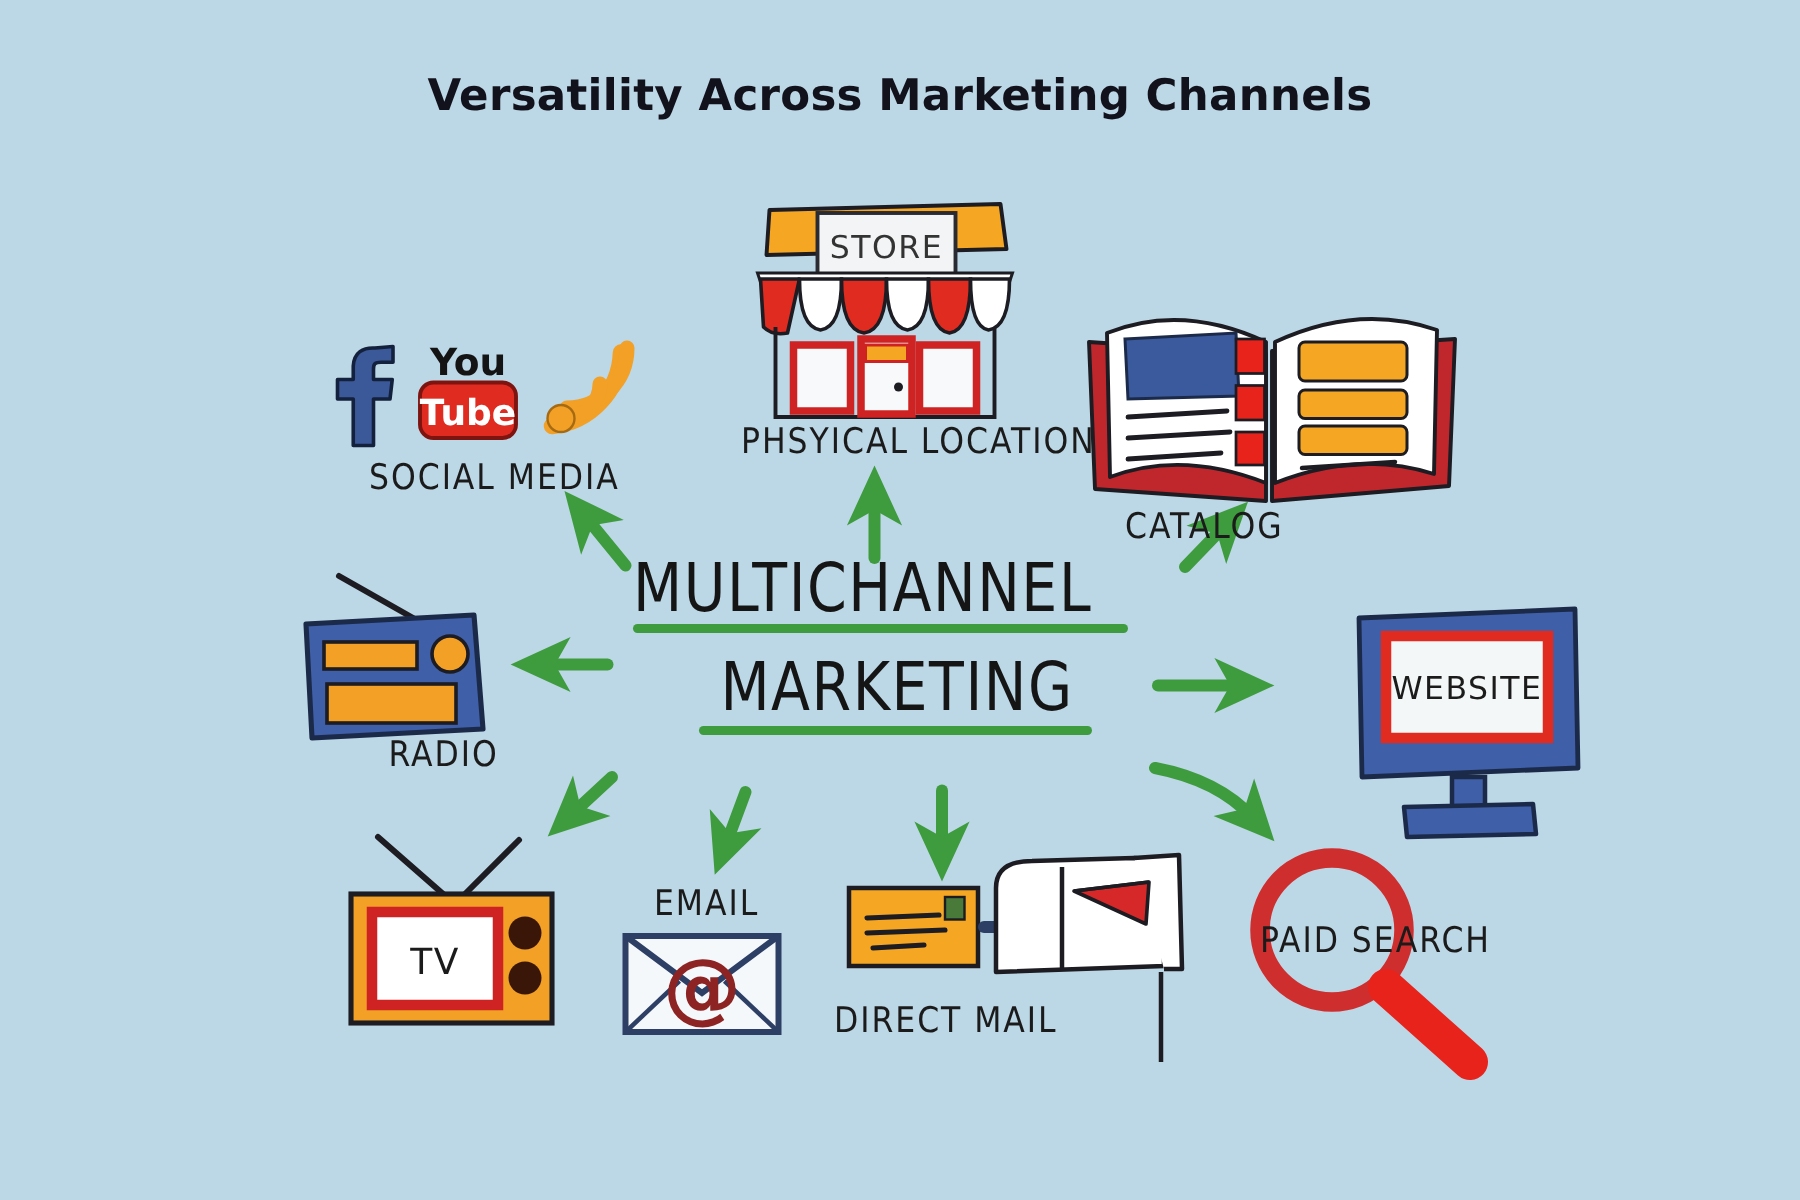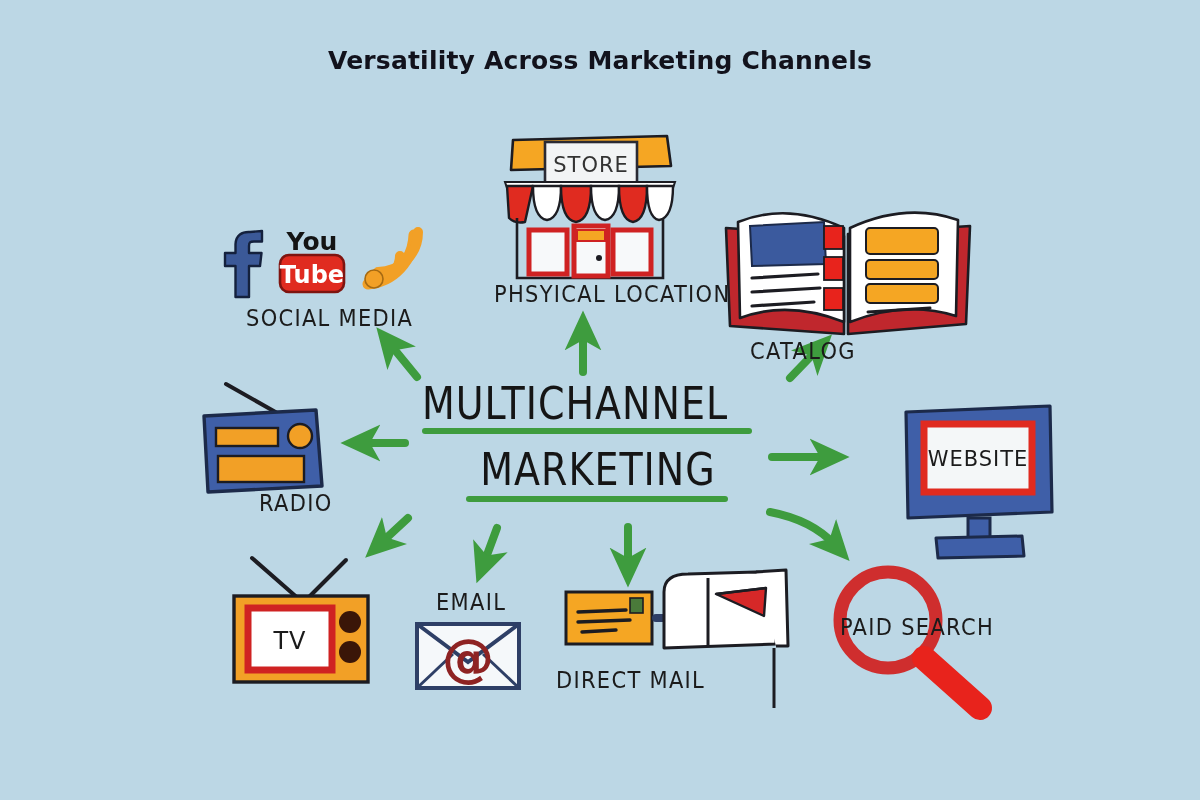--- a/index.html
+++ b/index.html
@@ -22,39 +22,39 @@
   .abs { position: absolute; }
 
   
   #title {
     position: absolute;
     top: 46px;
     left: 0;
     width: 1200px;
     text-align: center;
     font-family: "DejaVu Sans", sans-serif;
-    font-size: 25px;
+    font-size: 29px;
     font-weight: bold;
     color: #12121c;
     letter-spacing: 0.2px;
   }
 
   
   .hlabel {
     position: absolute;
     font-family: "DejaVu Sans", sans-serif;
     font-size: 20px;
     letter-spacing: 1.3px;
     color: #1b1b1b;
     white-space: nowrap;
     transform: scaleY(1.12);
   }
 
   
-  #hub { position: absolute; left: 418px; top: 382px; width: 360px; }
+  #hub { position: absolute; left: 418px; top: 370px; width: 360px; }
   .hub-line {
     font-family: "DejaVu Sans", sans-serif;
     color: #151515;
     white-space: nowrap;
     letter-spacing: 1px;
     transform: scaleY(1.18);
   }
   #hub-l1 { font-size: 38px; text-align: left; padding-left: 4px; }
   #hub-l2 { font-size: 38px; text-align: center; margin-top: 14px; }
   .hub-rule {

